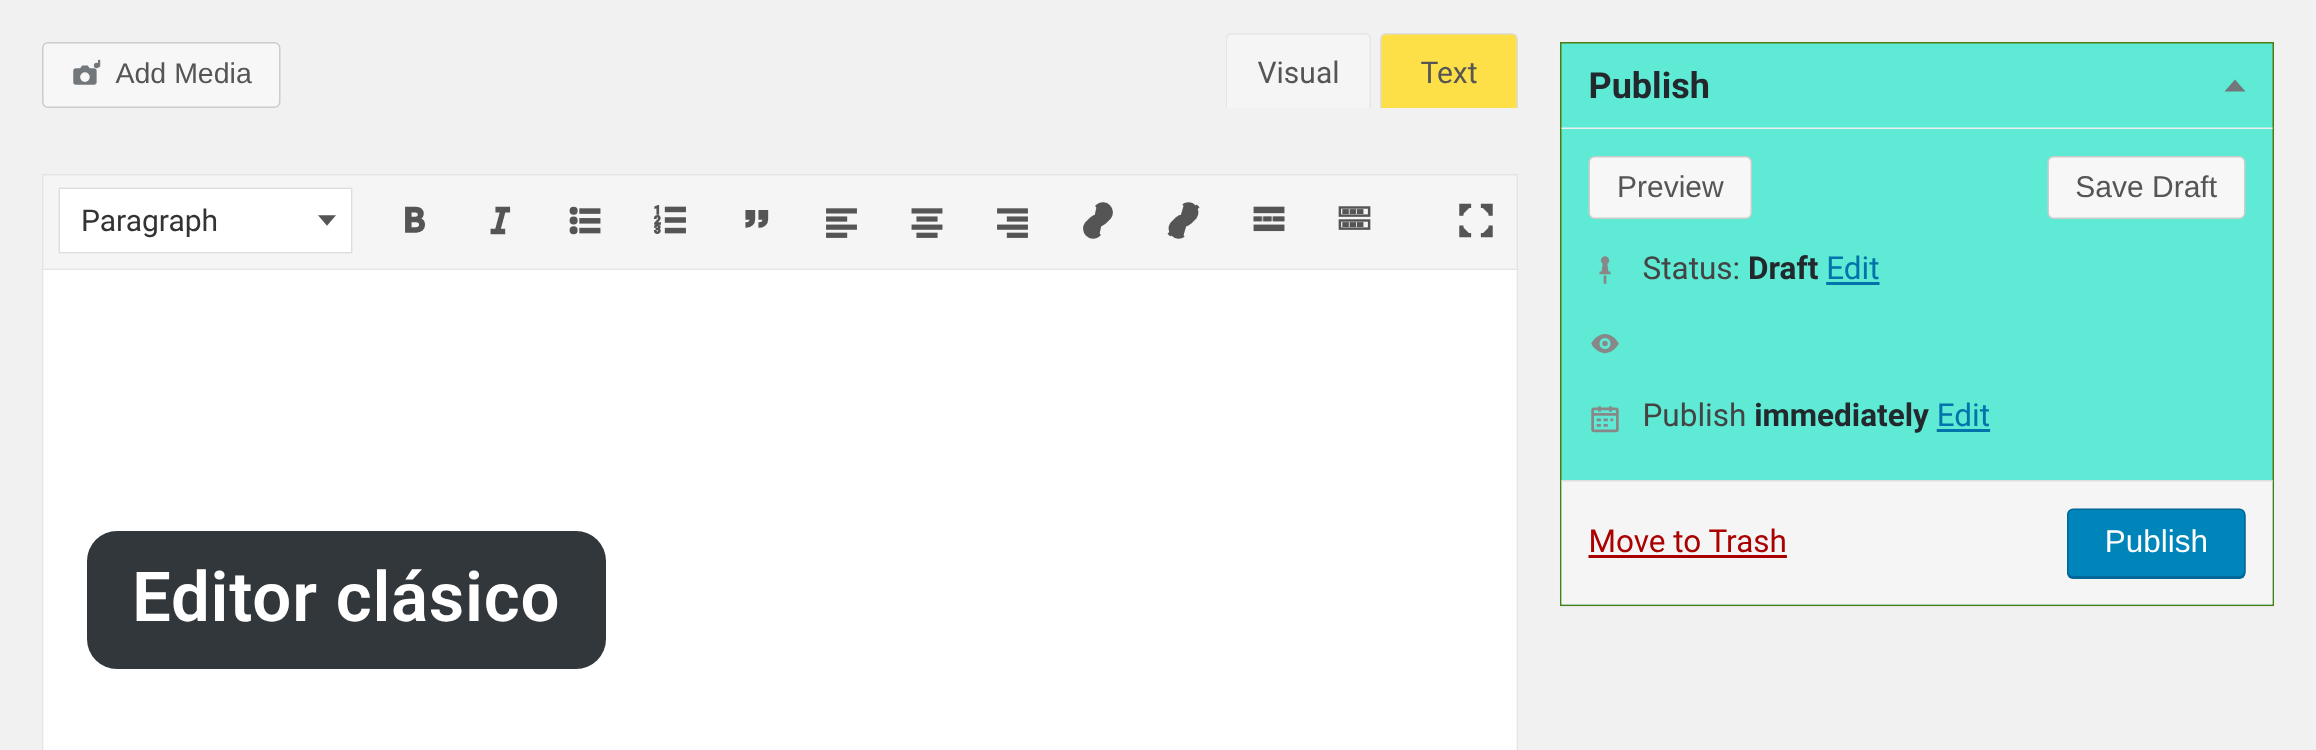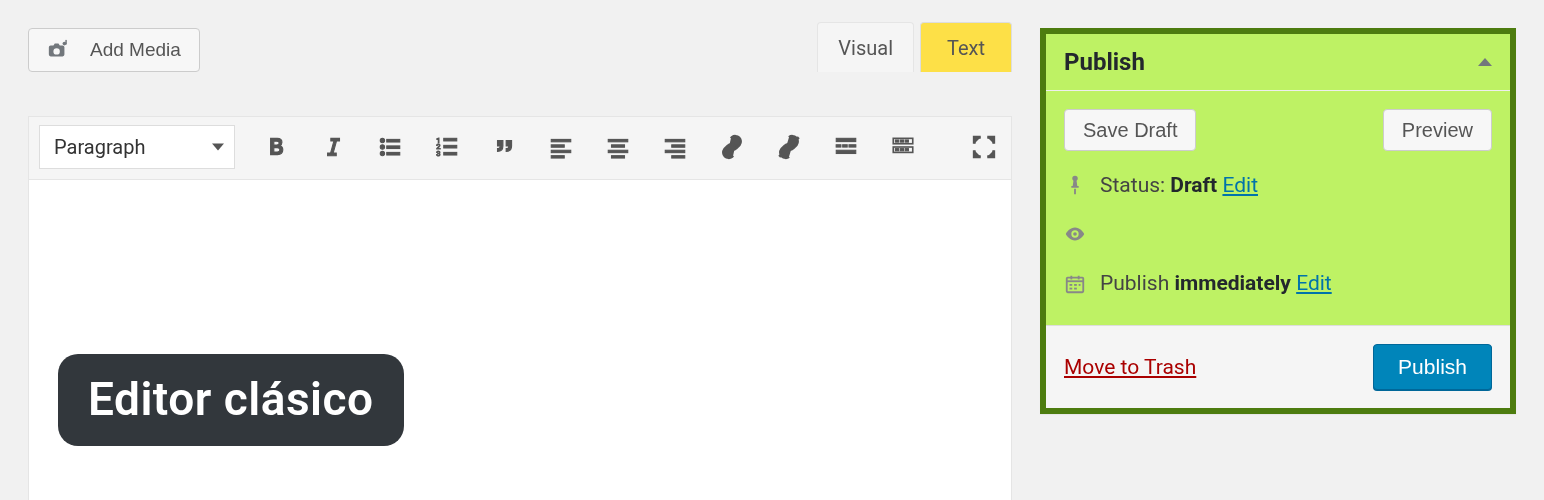--- a/index.html
+++ b/index.html
@@ -22,21 +22,21 @@
     padding: 28px 28px 0 28px;
   }
 
   .editor-col { flex: 1 1 auto; min-width: 0; }
   .sidebar-col { width: 476px; flex: 0 0 476px; }
 
   
   .btn {
     display: inline-flex;
     align-items: center;
-    gap: 21px;
+    gap: 8px;
     height: 44px;
     padding: 0 18px;
     border: 1px solid #ccc;
     border-radius: 4px;
     background: #f7f7f7;
     color: #555;
     font-size: 19px;
     cursor: pointer;
   }
 
@@ -125,22 +125,22 @@
   .tgrow { flex: 1 1 auto; }
 
   .editor-body {
     background: #fff;
     border-top: 1px solid #e5e5e5;
     height: 330px;
   }
 
   
   .postbox {
-    border: 6px solid #4d7c0f;
-    background: #bef264;
+    border: 1px solid #4d7c0f;
+    background: #5eead4;
     box-shadow: 0 1px 1px rgba(0,0,0,.04);
   }
   .postbox-header {
     display: flex;
     align-items: center;
     justify-content: space-between;
     padding: 14px 18px;
     border-bottom: 1px solid #eee;
   }
   .postbox-header h2 {
@@ -368,24 +368,24 @@
   <div class="sidebar-col">
     <div class="postbox">
       <div class="postbox-header">
         <h2>Publish</h2>
         <span class="toggle-indicator"></span>
       </div>
 
       <div class="postbox-body">
         <div class="minor-actions">
           <button class="btn" style="height:42px;font-size:20px;">
-            <span>Save Draft</span>
+            <span>Preview</span>
           </button>
           <button class="btn" style="height:42px;font-size:20px;">
-            <span>Preview</span>
+            <span>Save Draft</span>
           </button>
         </div>
 
         <div class="meta-row">
           <svg class="meta-icon" viewBox="0 0 24 24">
               <path d="M12 2a3 3 0 0 1 3 3c0 1-.5 1.9-1.3 2.4l.8 5.6H16v2H8v-2h1.5l.8-5.6A3 3 0 0 1 9 5a3 3 0 0 1 3-3zm-1 14h2v6h-2z"></path>
             </svg>
           <span>
             <span class="label">Status:</span>
             <span> </span>

